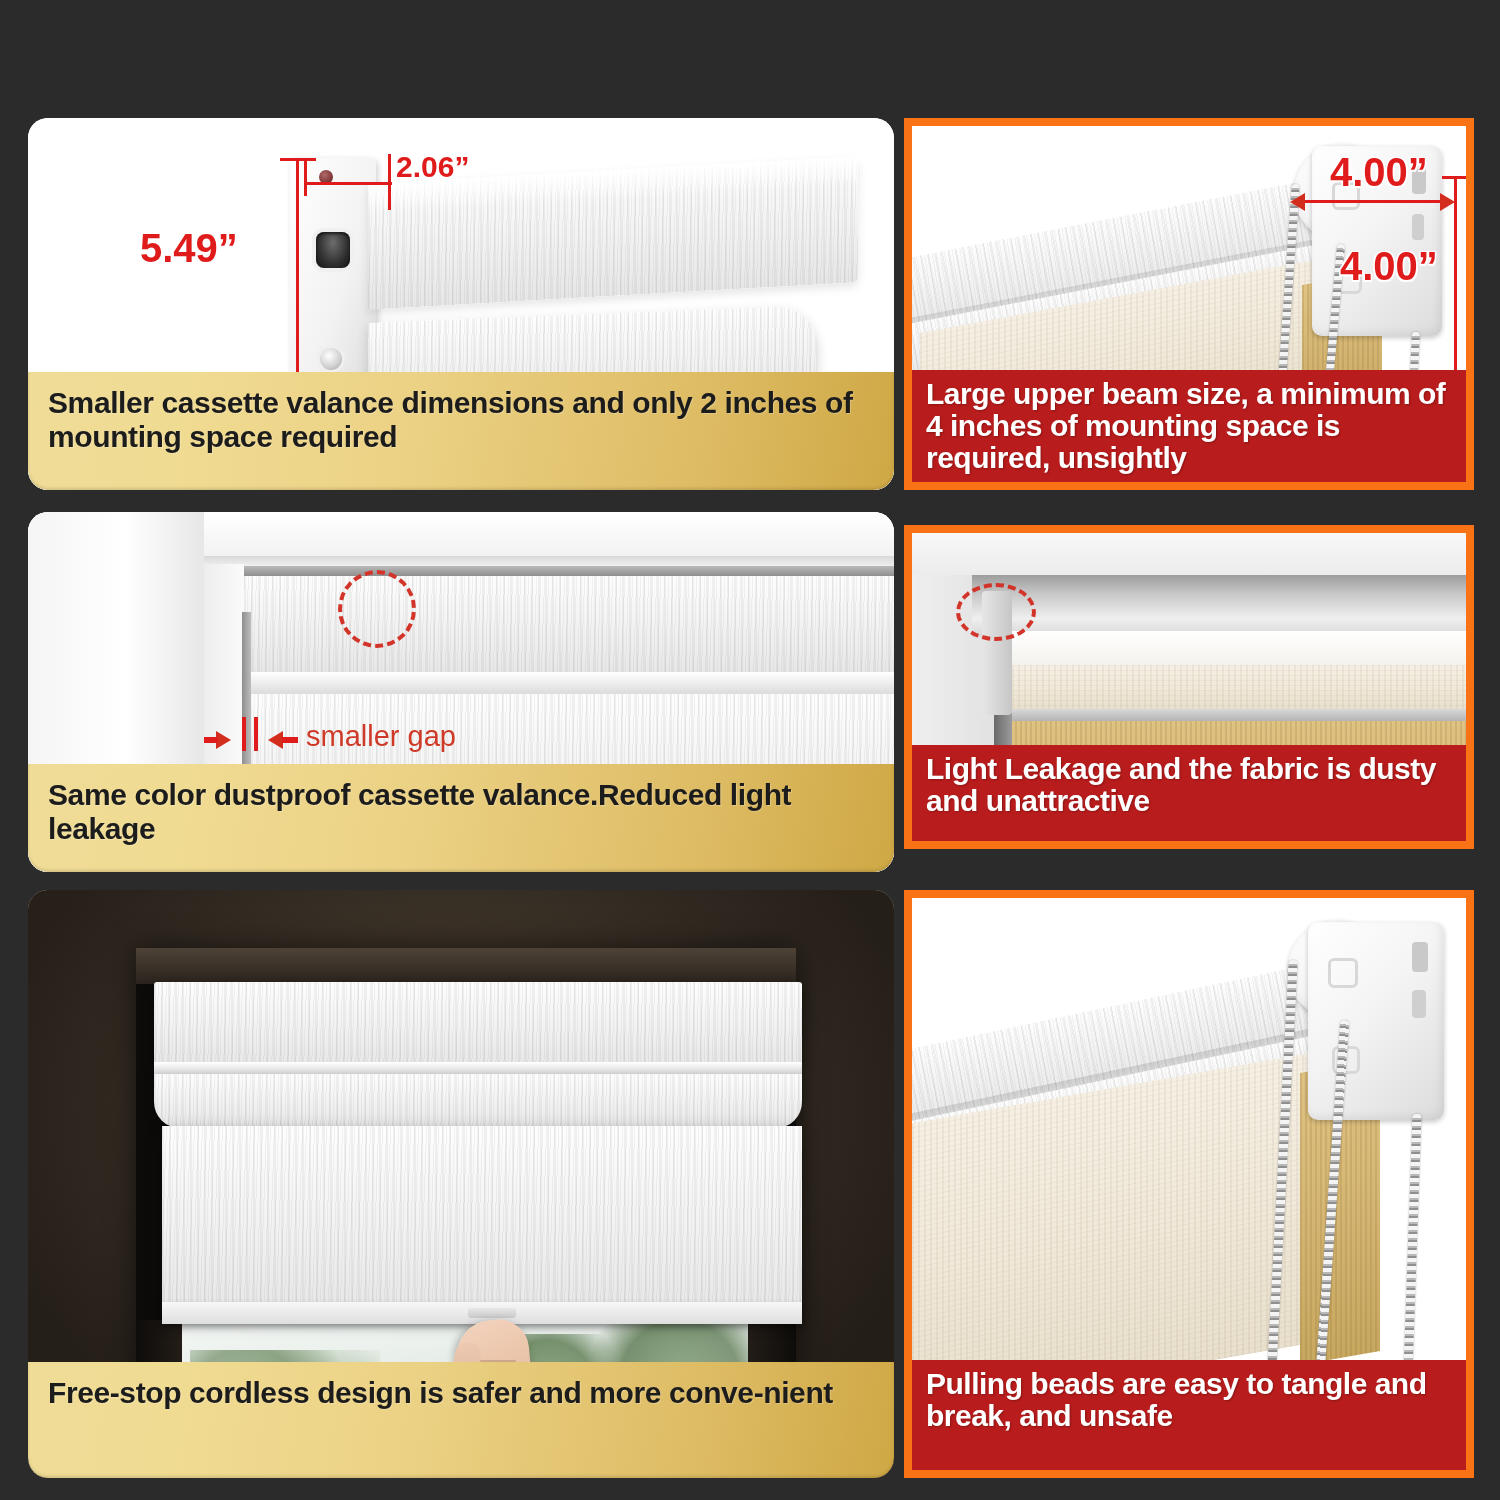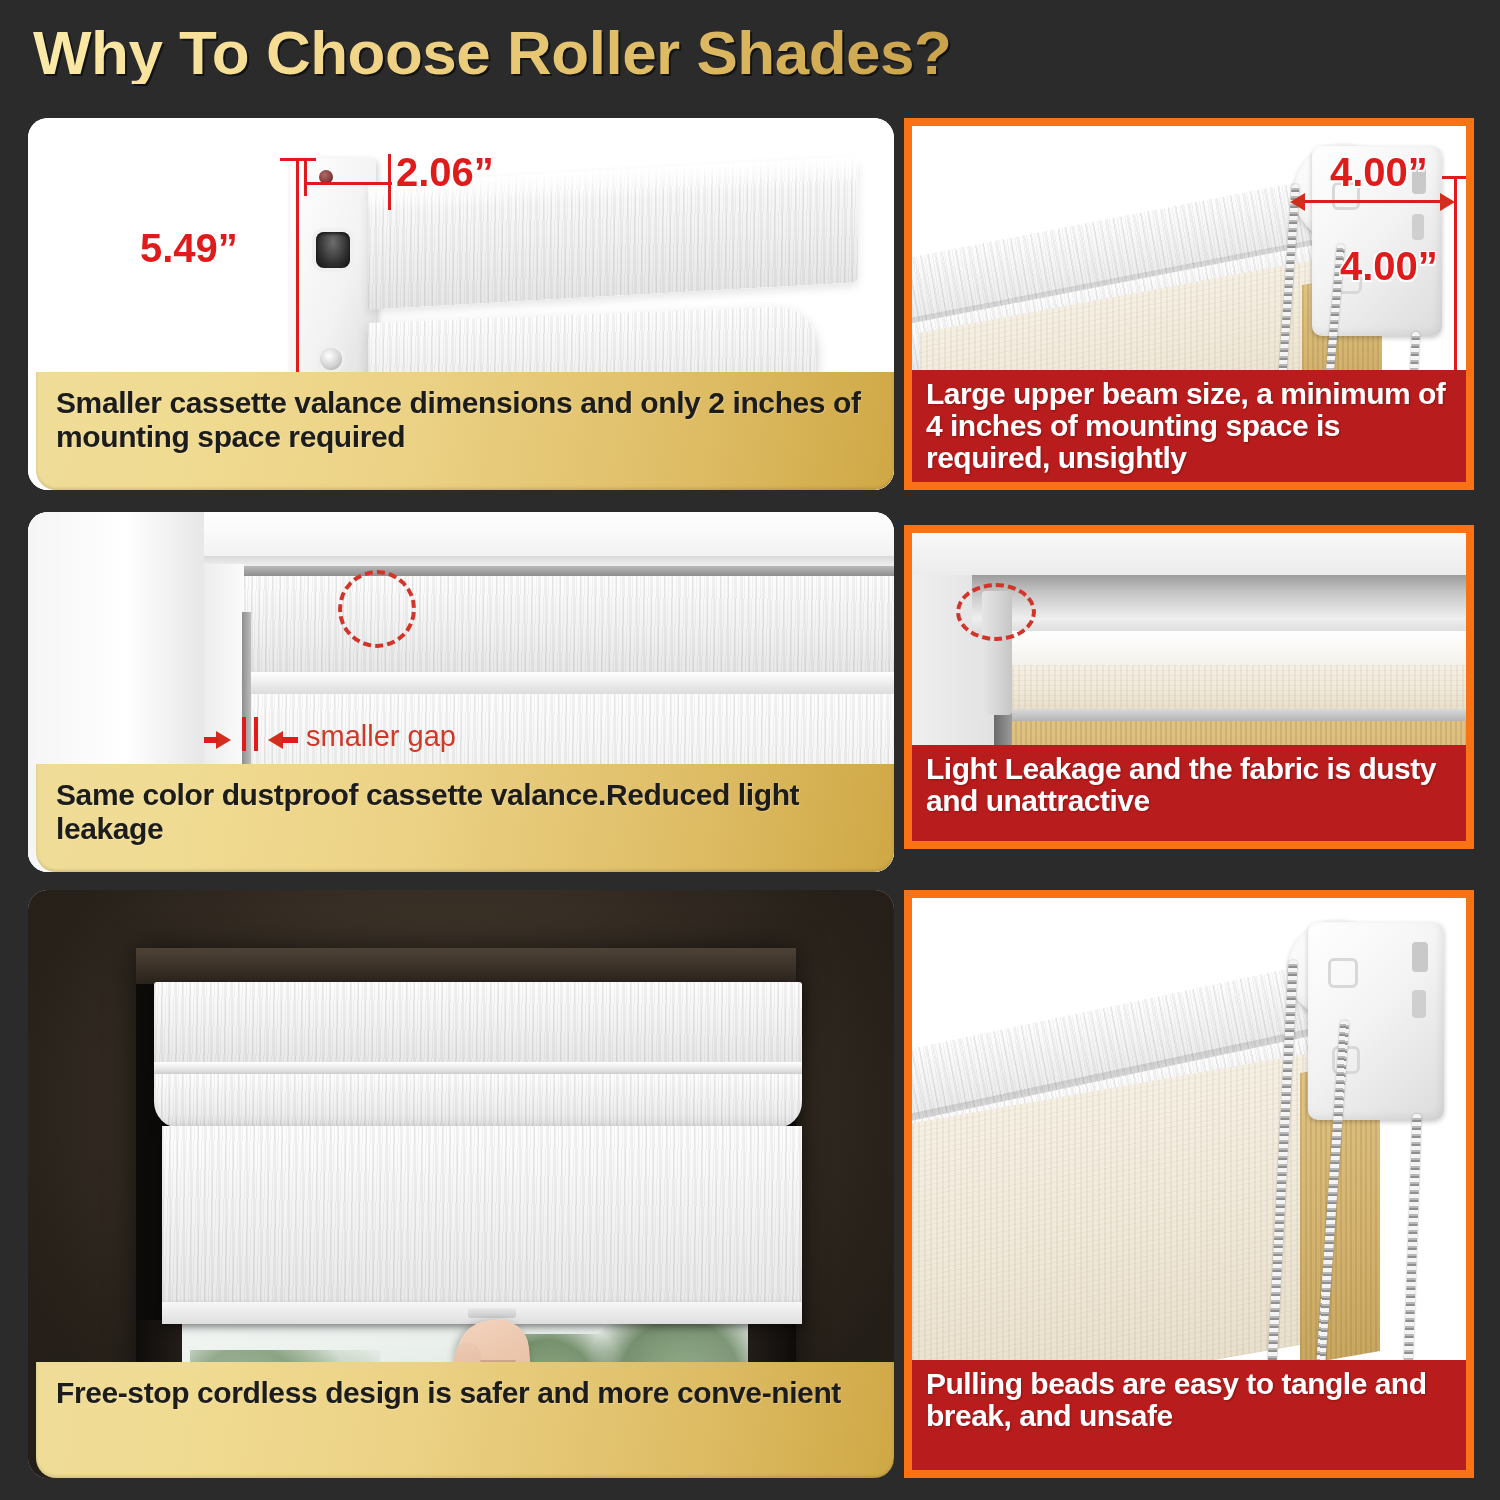--- a/index.html
+++ b/index.html
@@ -41,21 +41,20 @@
   .cap {
     position: absolute; left: 0; right: 0; bottom: 0;
     display: flex; align-items: flex-start;
     z-index: 20;
   }
   .cap-gold {
     background: linear-gradient(100deg, #efdc97 0%, #f0db92 18%, #ebd184 45%, #ddbb63 78%, #cfa845 100%);
     border-radius: 0 0 20px 20px;
     padding: 14px 20px 24px 20px;
     box-shadow: 0 -2px 3px rgba(0,0,0,0.12) inset;
-    margin-left: 8px;
   }
   .cap-gold .cap-txt {
     color: #1c1c1c; font-weight: 700; font-size: 30px; line-height: 1.12;
     letter-spacing: -0.4px;
     text-shadow: 1px 1px 0 rgba(255,255,255,0.22);
   }
   .cap-gray {
     background: #b91c1c;
     padding: 8px 14px 10px 14px;
   }
@@ -120,41 +119,40 @@
     box-shadow: 0 0 2px rgba(0,0,0,0.35);
     z-index: 9;
   }
   .abs { position: absolute; }
 </style>
 </head>
 <body>
 
 <div class="page">
 
-  <div class="title">Why To Choose Roller Shades?</div>
 
   <div class="panel left p1">
     <div class="photo" style="background:#fff;">
 
       <div class="abs" style="left:262px;top:40px;width:86px;height:268px;background:linear-gradient(110deg,#ffffff 0%,#f2f2f2 55%,#d9d9d9 100%);border-radius:6px 6px 4px 4px;box-shadow:2px 2px 6px rgba(0,0,0,0.18);"></div>
       <div class="abs" style="left:288px;top:114px;width:34px;height:36px;background:radial-gradient(ellipse at 50% 30%,#6d6d6d 0%,#303030 60%,#141414 100%);border-radius:8px;box-shadow:inset 0 2px 3px rgba(0,0,0,0.6),0 0 0 4px #f0f0f0;"></div>
       <div class="abs" style="left:292px;top:230px;width:22px;height:22px;border-radius:50%;background:radial-gradient(circle at 40% 35%,#fff 0%,#cfcfcf 60%,#9a9a9a 100%);box-shadow:0 0 0 3px #efefef;"></div>
       <div class="abs" style="left:291px;top:52px;width:14px;height:14px;border-radius:50%;background:radial-gradient(circle at 40% 35%,#b06a6a 0%,#7a3030 70%);"></div>
 
       <div class="abs fabric-white" style="left:340px;top:52px;width:490px;height:126px;transform:skewY(-3.2deg);border-radius:0 10px 6px 0;box-shadow:0 4px 10px rgba(0,0,0,0.10);"></div>
       <div class="abs" style="left:340px;top:52px;width:490px;height:30px;transform:skewY(-3.2deg);background:linear-gradient(180deg,#ffffff 0%,rgba(255,255,255,0) 100%);"></div>
 
       <div class="abs fabric-white" style="left:340px;top:196px;width:450px;height:102px;transform:skewY(-2.2deg);border-radius:0 42px 42px 0;box-shadow:0 4px 12px rgba(0,0,0,0.14);"></div>
 
       <div class="abs fabric-white" style="left:340px;top:286px;width:400px;height:120px;"></div>
 
       <div class="rline" style="left:276px;top:64px;width:88px;height:3px;"></div>
       <div class="rline" style="left:276px;top:42px;width:3px;height:36px;"></div>
       <div class="rline" style="left:360px;top:36px;width:3px;height:56px;"></div>
-      <div class="dim-label" style="left:368px;top:32px;font-size:40px;">2.06”</div>
+      <div class="dim-label" style="left:368px;top:32px;font-size:30px;">2.06”</div>
 
       <div class="rline" style="left:268px;top:40px;width:3px;height:282px;"></div>
       <div class="rline" style="left:252px;top:40px;width:36px;height:3px;"></div>
       <div class="rline" style="left:238px;top:319px;width:46px;height:3px;"></div>
       <div class="dim-label" style="left:112px;top:108px;font-size:40px;">5.49”</div>
     </div>
 
     <div class="cap cap-gold">
       <div class="cap-txt">Smaller cassette valance dimensions and only 2 inches of mounting space required</div>
     </div>

